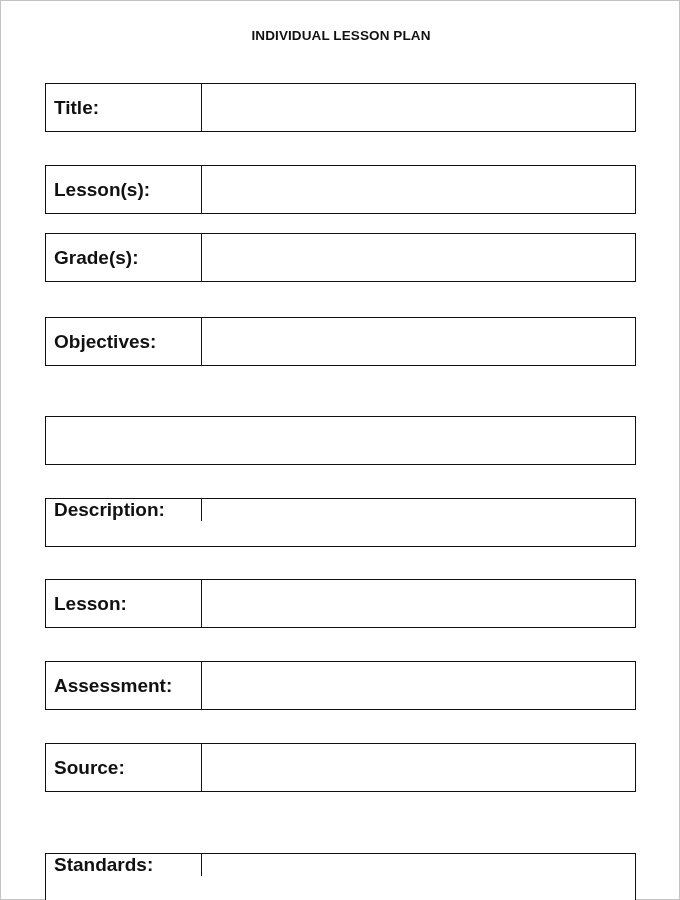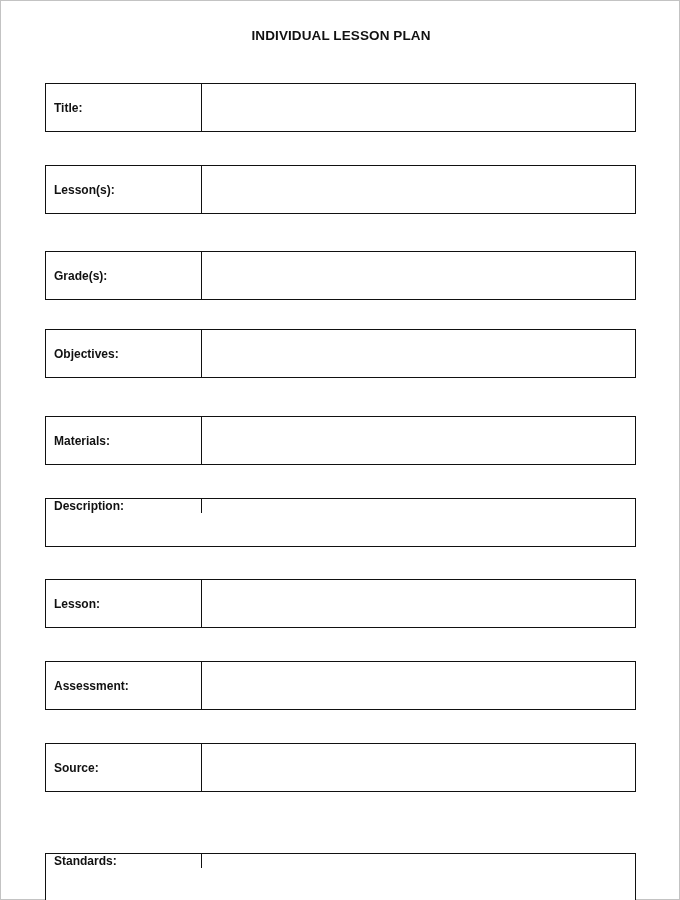--- a/index.html
+++ b/index.html
@@ -44,21 +44,21 @@
       box-sizing: content-box;
     }
     .field-label {
       width: 156px;
       border-right: 1.5px solid #111111;
       display: flex;
       align-items: center;
       padding-left: 8px;
       box-sizing: border-box;
       font-weight: bold;
-      font-size: 12px;
+      font-size: 19px;
       color: #111111;
     }
     .field-value {
       flex: 1;
       background: #ffffff;
       outline: none;
       cursor: text;
     }
   </style>
 </head>
@@ -70,32 +70,31 @@
   <div class="field-row" style="top:82px;">
     <div class="field-label">Title:</div>
     <div class="field-value"></div>
   </div>
 
   <div class="field-row" style="top:164px;">
     <div class="field-label">Lesson(s):</div>
     <div class="field-value"></div>
   </div>
 
-  <div class="field-row" style="top:250px;">
+  <div class="field-row" style="top:232px;">
     <div class="field-label">Grade(s):</div>
     <div class="field-value"></div>
   </div>
 
-  <div class="field-row" style="top:328px;">
+  <div class="field-row" style="top:316px;">
     <div class="field-label">Objectives:</div>
     <div class="field-value"></div>
   </div>
 
   <div class="field-row" style="top:415px;">
-    <div class="field-label">Materials:</div>
     <div class="field-value"></div>
   </div>
 
   <div class="field-row" style="top:497px;flex-direction:column;">
     <div class="field-label">Description:</div>
     <div class="field-value"></div>
   </div>
 
   <div class="field-row" style="top:660px;">
     <div class="field-label">Assessment:</div>

